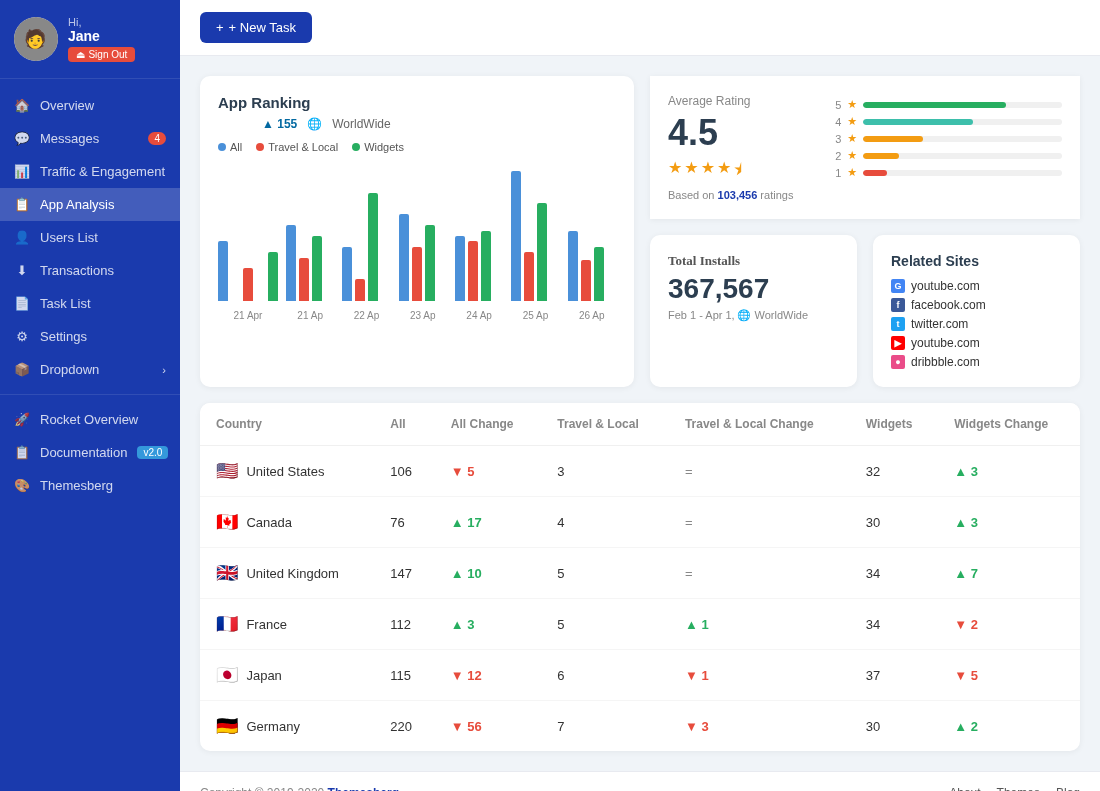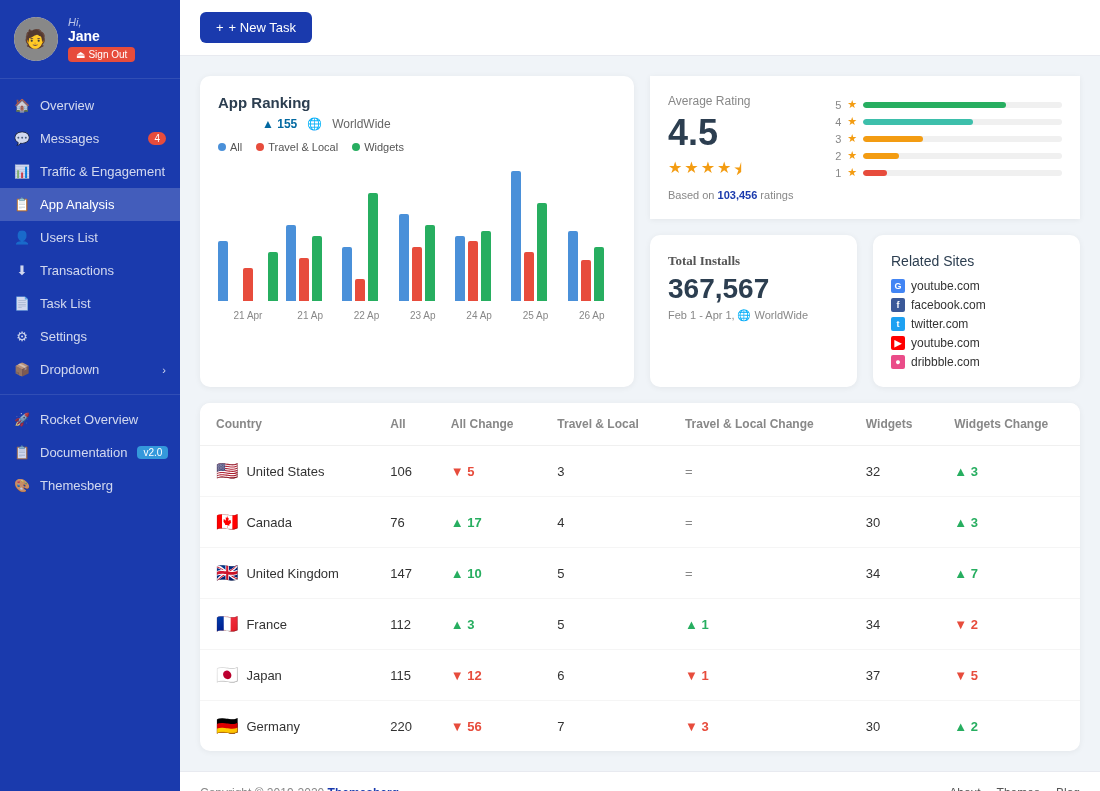--- a/index.html
+++ b/index.html
@@ -4,21 +4,21 @@
   <style>
     * { box-sizing: border-box; margin: 0; padding: 0; }
     body { font-family: -apple-system, BlinkMacSystemFont, 'Segoe UI', sans-serif; background: #f0f4f8; display: flex; min-height: 791px; font-size: 13px; }
 
     
     .sidebar { width: 180px; min-width: 180px; background: #1a3aad; display: flex; flex-direction: column; color: #fff; padding: 0; }
     .sidebar-header { padding: 16px 14px; display: flex; align-items: center; gap: 10px; border-bottom: 1px solid rgba(255,255,255,0.1); }
     .avatar { width: 44px; height: 44px; border-radius: 50%; background: #ccc; overflow: hidden; flex-shrink: 0; }
     .avatar-img { width: 100%; height: 100%; background: #888; border-radius: 50%; display: flex; align-items: center; justify-content: center; font-size: 18px; }
     .sidebar-user-info { display: flex; flex-direction: column; }
-    .sidebar-hi { font-size: 11px; color: rgba(255,255,255,0.7); font-style: italic; }
+    .sidebar-hi { font-size: 11px; color: rgba(255,255,255,0.7); }
     .sidebar-name { font-size: 14px; font-weight: 600; }
     .sign-out-btn { background: #e74c3c; color: #fff; border: none; border-radius: 4px; padding: 2px 8px; font-size: 10px; cursor: pointer; margin-top: 3px; display: flex; align-items: center; gap: 3px; }
     .sidebar-nav { flex: 1; padding: 10px 0; }
     .nav-item { display: flex; align-items: center; gap: 10px; padding: 9px 14px; cursor: pointer; color: rgba(255,255,255,0.8); font-size: 13px; transition: background 0.15s; position: relative; }
     .nav-item.active { background: rgba(255,255,255,0.18); color: #fff; }
     .nav-item .badge { background: #e74c3c; color: #fff; border-radius: 10px; font-size: 10px; padding: 1px 6px; margin-left: auto; }
     .nav-item .badge-blue { background: #3498db; color: #fff; border-radius: 4px; font-size: 10px; padding: 1px 6px; margin-left: auto; }
     .nav-item .chevron { margin-left: auto; font-size: 11px; }
     .nav-divider { height: 1px; background: rgba(255,255,255,0.1); margin: 8px 0; }
     .nav-icon { width: 16px; text-align: center; font-size: 13px; }
@@ -61,21 +61,21 @@
     .rating-bar-row { display: flex; align-items: center; gap: 6px; font-size: 11px; color: #888; }
     .rating-bar-track { flex: 1; height: 6px; background: #f0f0f0; border-radius: 3px; overflow: hidden; }
     .rating-bar-fill { height: 100%; border-radius: 3px; }
 
     
     .bottom-right { display: grid; grid-template-columns: 1fr 1fr; gap: 16px; }
     .installs-card { background: #fff; border-radius: 10px; padding: 18px; box-shadow: 0 1px 6px rgba(0,0,0,0.06); }
     .installs-number { font-size: 28px; font-weight: 700; color: #2c3e50; margin: 4px 0; }
     .installs-sub { font-size: 11px; color: #888; }
     .related-card { background: #fff; border-radius: 10px; padding: 18px; box-shadow: 0 1px 6px rgba(0,0,0,0.06); }
-    .related-title { font-size: 14px; font-weight: 400; color: #2c3e50; margin-bottom: 10px; }
+    .related-title { font-size: 14px; font-weight: 700; color: #2c3e50; margin-bottom: 10px; }
     .related-list { list-style: none; display: flex; flex-direction: column; gap: 5px; }
     .related-item { display: flex; align-items: center; gap: 6px; font-size: 12px; }
     .related-icon { width: 14px; height: 14px; border-radius: 2px; display: flex; align-items: center; justify-content: center; font-size: 10px; font-weight: 700; }
 
     
     .table-card { background: #fff; border-radius: 10px; padding: 0; box-shadow: 0 1px 6px rgba(0,0,0,0.06); overflow: hidden; }
     .data-table { width: 100%; border-collapse: collapse; padding-left: 8px; }
     .data-table th { padding: 14px 16px; text-align: left; font-size: 12px; font-weight: 600; color: #888; border-bottom: 1px solid #f0f0f0; background: #fff; }
     .data-table td { padding: 14px 16px; border-bottom: 1px solid #f5f5f5; font-size: 13px; color: #333; }
     .data-table tr:last-child td { border-bottom: none; }

